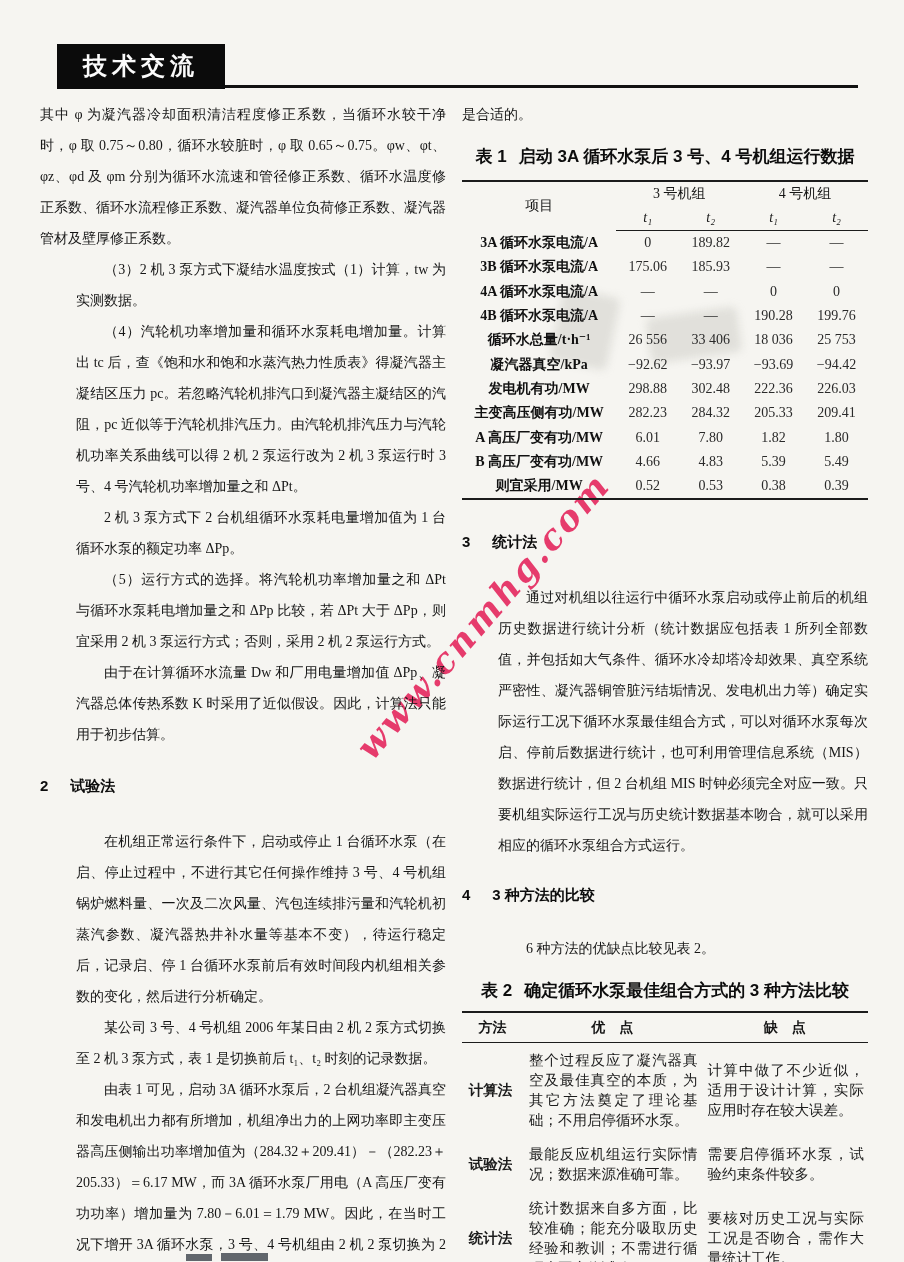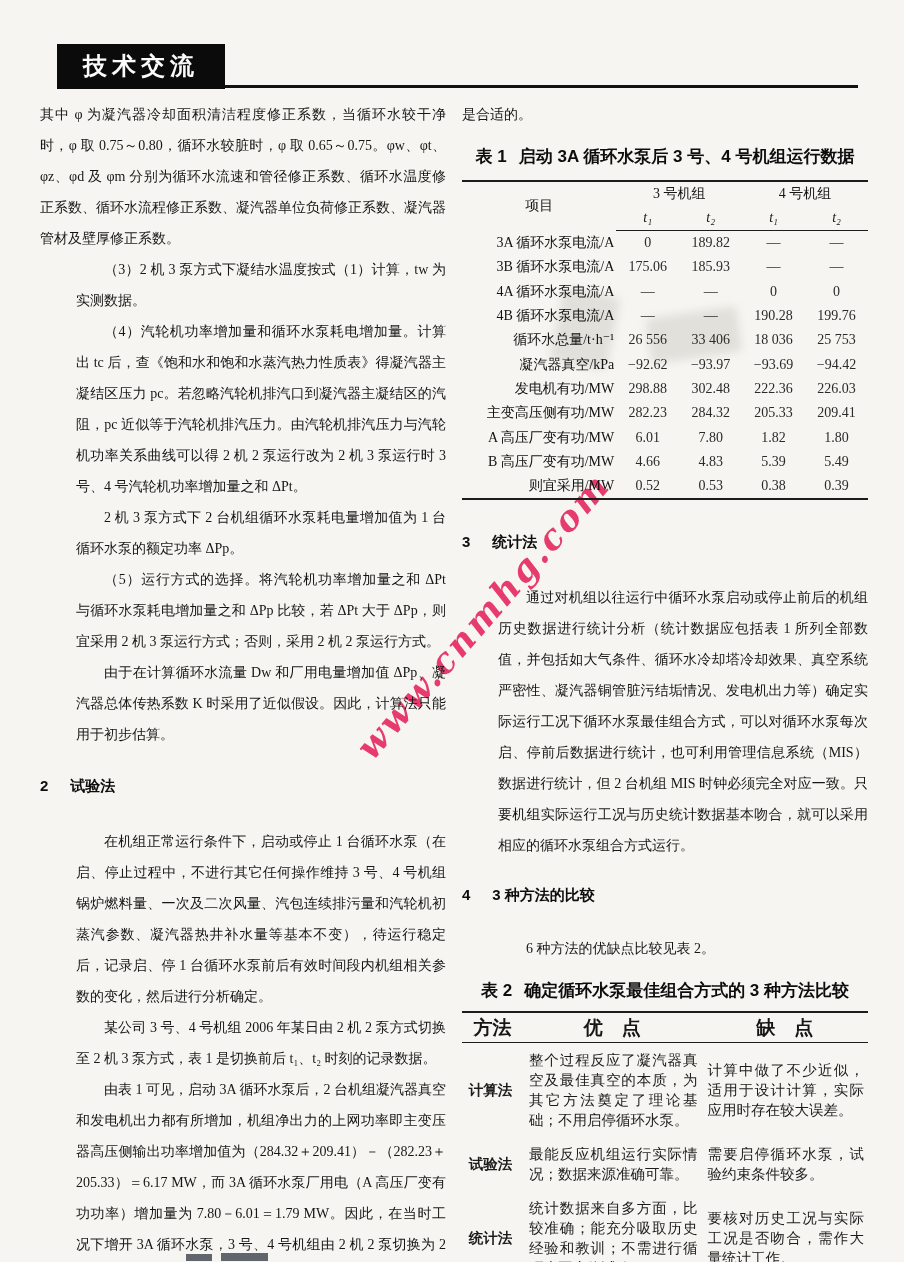--- a/index.html
+++ b/index.html
@@ -36,25 +36,25 @@
     font-size:17px;text-align:center;margin:15px 0 9px 0;color:#0d0d0d;
   }
   .tbl-caption .cap-no{margin-right:12px;}
 
   table{border-collapse:collapse;width:100%;}
   table.t1{border-top:2.5px solid #1c1c1c;border-bottom:2.5px solid #1c1c1c;margin-top:12px;}
   table.t1 th,table.t1 td{font-size:14px;font-weight:normal;padding:0 2px;}
   table.t1 thead th{height:24px;text-align:center;}
   table.t1 thead tr:last-child th{border-bottom:1.6px solid #1c1c1c;}
   table.t1 tbody td{height:24.3px;text-align:center;color:#2a2a2a;}
-  table.t1 tbody td.lbl{text-align:right;font-weight:normal;color:#111;width:38%;}
+  table.t1 tbody td.lbl{text-align:center;font-weight:bold;color:#111;width:38%;}
   .tvar{font-style:italic;font-family:Liberation Serif, serif;}
 
   table.t2{border-top:2.5px solid #1c1c1c;border-bottom:2.5px solid #1c1c1c;margin-top:4px;}
-  table.t2 th{font-size:19px;height:27px;border-bottom:1.6px solid #1c1c1c;font-weight:bold;text-align:center;}
+  table.t2 th{font-size:14px;height:27px;border-bottom:1.6px solid #1c1c1c;font-weight:bold;text-align:center;}
   table.t2 td{font-size:14.5px;line-height:20px;vertical-align:middle;padding:7px 4px 7px 6px;text-align:justify;color:#1c1c1c;}
   table.t2 td.method{text-align:center;font-weight:bold;width:15%;padding-left:0;}
   table.t2 col.c-pros{width:44%;} table.t2 col.c-cons{width:41%;}
 
   
   .watermark{
     position:absolute;left:268px;top:595px;width:430px;text-align:center;
     transform:rotate(-49deg);transform-origin:center;
     font-family:"DejaVu Serif",serif;font-style:italic;font-weight:bold;
     font-size:35px;letter-spacing:3px;color:rgba(226,18,78,0.82);

